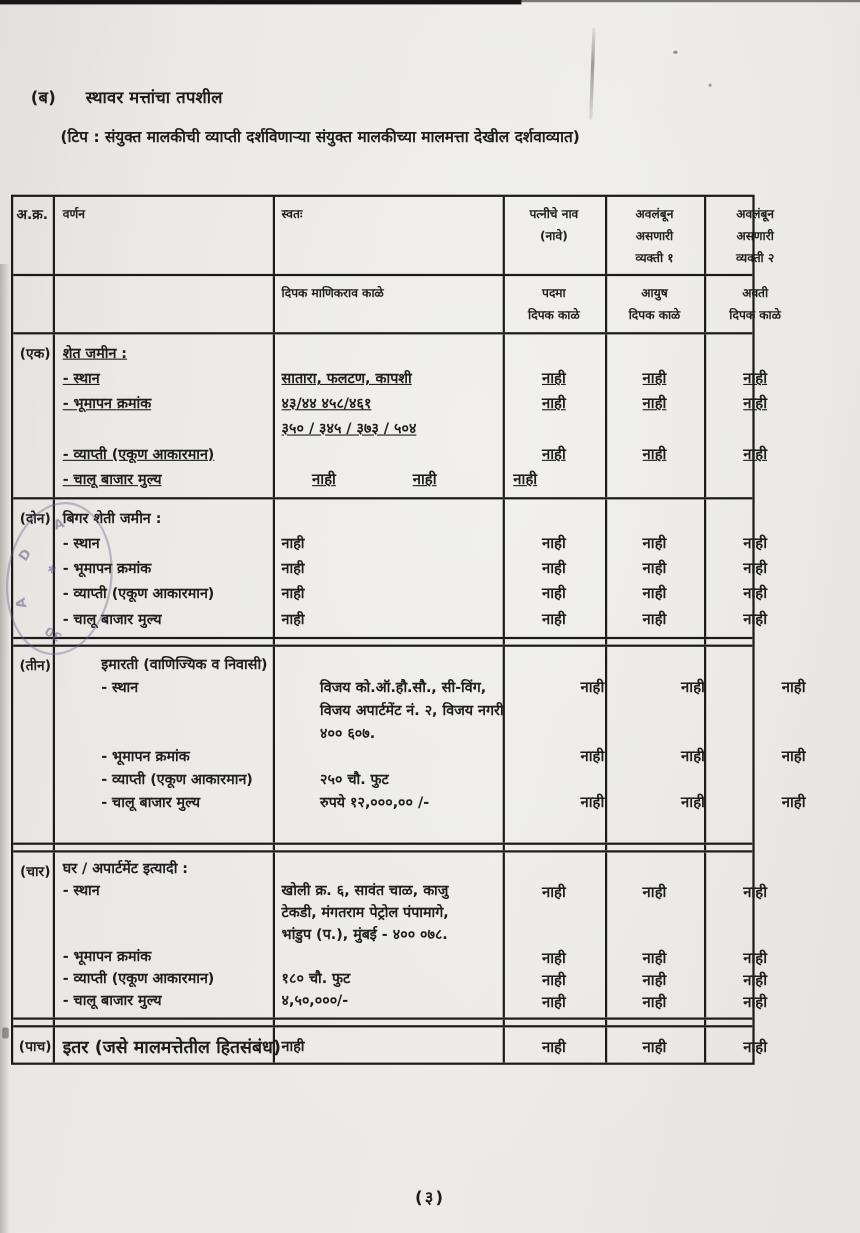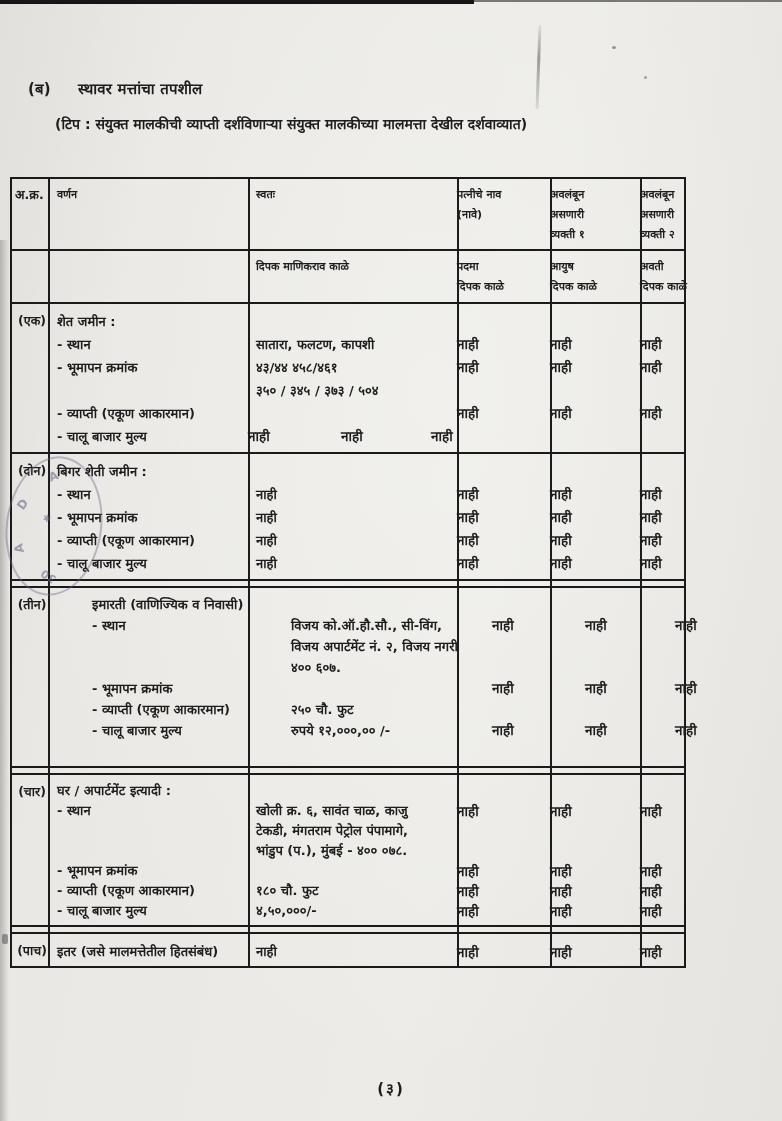--- a/index.html
+++ b/index.html
@@ -33,35 +33,35 @@
   .trow { position:relative; }
   .vl { position:absolute; top:0; bottom:0; width:2px; background:#1c1c1c; z-index:2; }
   .vl1{left:36px} .vl2{left:236px} .vl3{left:445px} .vl4{left:538px} .vl5{left:628px}
   .cell { flex-shrink:0; }
   .c1{width:36px} .c2{width:200px; padding-left:9px} .c3{width:209px; padding-left:8px}
   .c4{width:93px} .c5{width:90px} .c6{width:93px}
   .th1 { display:flex; min-height:70px; }
   .th2 { display:flex; min-height:53px; border-top:2px solid #1a1a1a; }
   .hc  { padding-top:6px; font-size:11px; font-weight:700; white-space:pre-line; line-height:20px; }
   .c1.hc { padding-left:3px; font-size:12.5px; }
-  .ctr { text-align:left; }
+  .ctr { text-align:center; }
   .drow { border-top:2px solid #1a1a1a; padding:6px 0 4px 0; }
   .gap  { border-top:2px solid #1a1a1a; height:7px; }
-  .r0 { min-height:146px; } .r1 { min-height:122px; } .r2 { min-height:180px;padding-left:35px; }
+  .r0 { min-height:146px;text-decoration:underline; } .r1 { min-height:122px; } .r2 { min-height:180px;padding-left:35px; }
   .r3 { min-height:148px; } .r4 { min-height:34px; }
   .r0 .grp,.r1 .grp { line-height:23px; }
   .r2 .grp { line-height:21px; }
   .r3 .grp { line-height:20px; }
   .r4 .grp { line-height:20px; margin-top:2px; }
   .grp { display:flex; line-height:21px; }
   .sr { position:absolute; left:0; top:8px; width:40px; text-align:center;
         font-size:12.5px; font-weight:700; white-space:nowrap; z-index:3; }
   .title { font-weight:700; font-size:13px; white-space:nowrap; }
   .lbl { font-size:13px; font-weight:600; white-space:nowrap; }
-  .r4 .lbl { font-size:13px; }
+  .r4 .lbl { font-size:16px;text-align:center; }
   .ln  { font-size:13px; font-weight:600; white-space:nowrap; }
   .val { font-size:13.5px; font-weight:600; }
   
   .stamp { position:absolute; left:6px; top:456px; width:96px; height:140px;
            border:2.5px solid rgba(104,100,138,.4); border-radius:50%;
            transform:rotate(8deg); z-index:5; pointer-events:none; }
   .sg { position:absolute; color:rgba(96,92,130,.55); font-weight:700; font-size:12px; }
   .sg0{ top:12px; left:34px; transform:rotate(-28deg); }
   .sg1{ top:44px; left:7px;  transform:rotate(-62deg); }
   .sg2{ top:88px; left:10px; transform:rotate(-110deg); }

